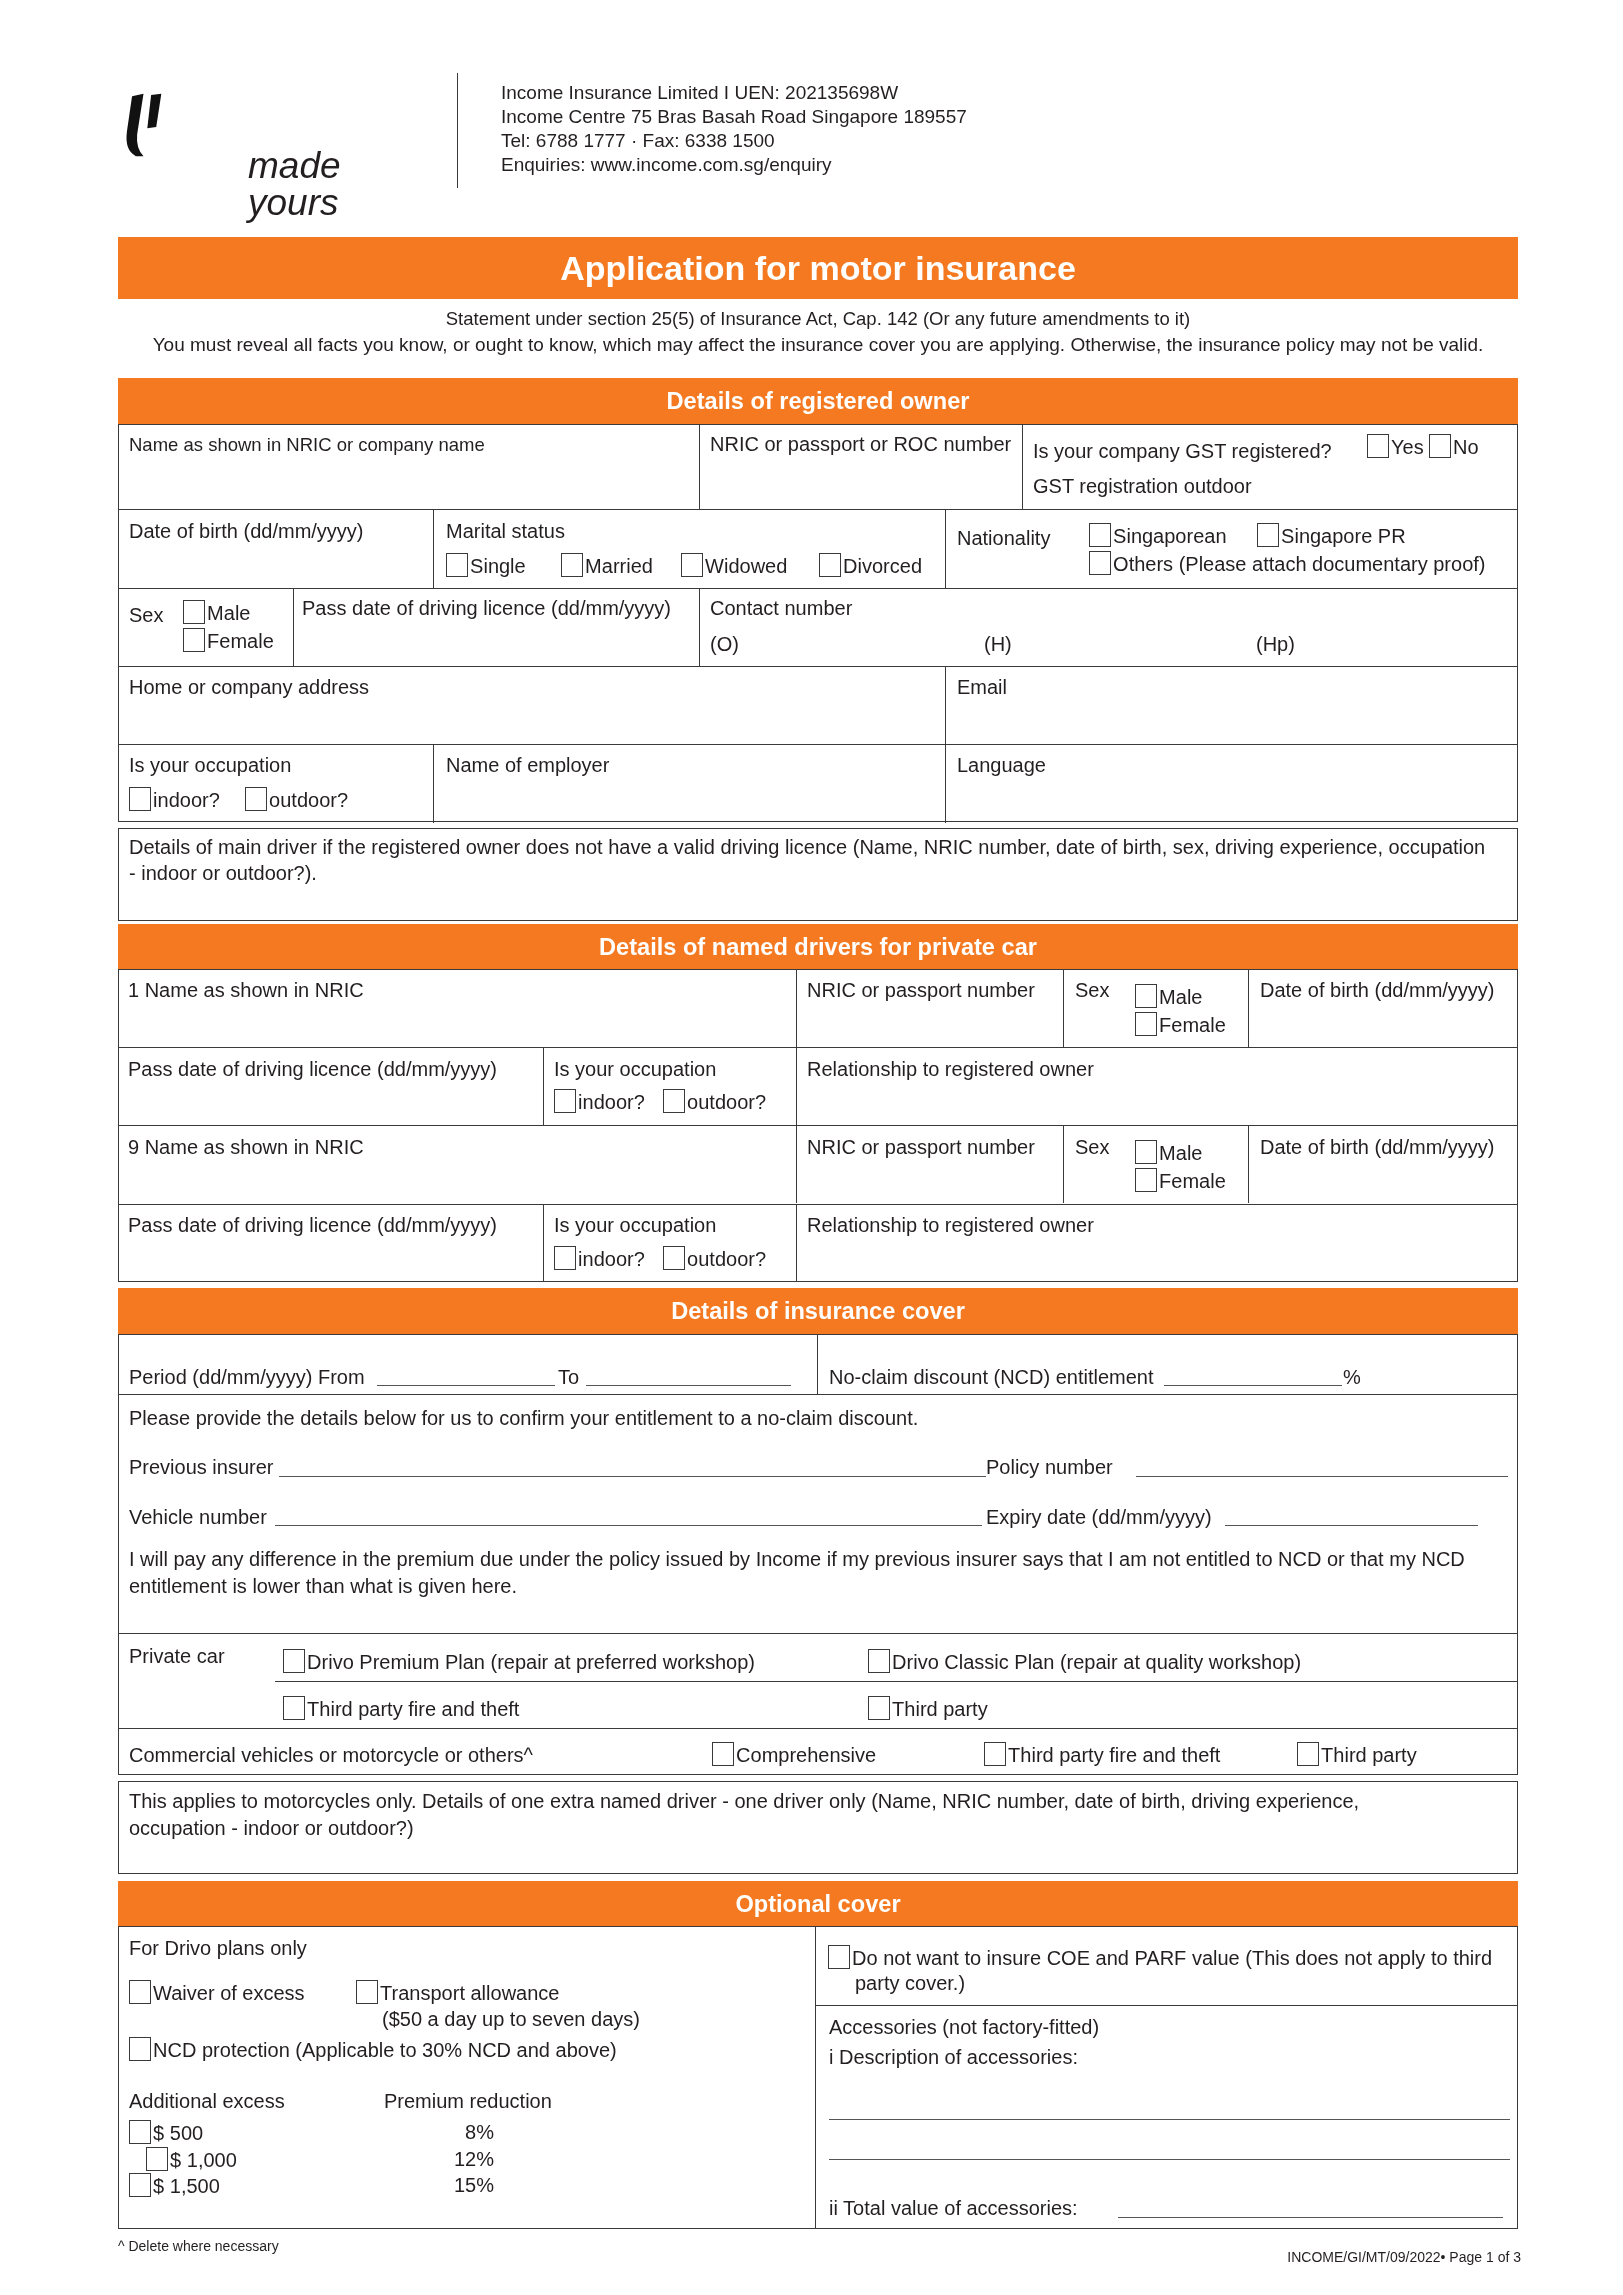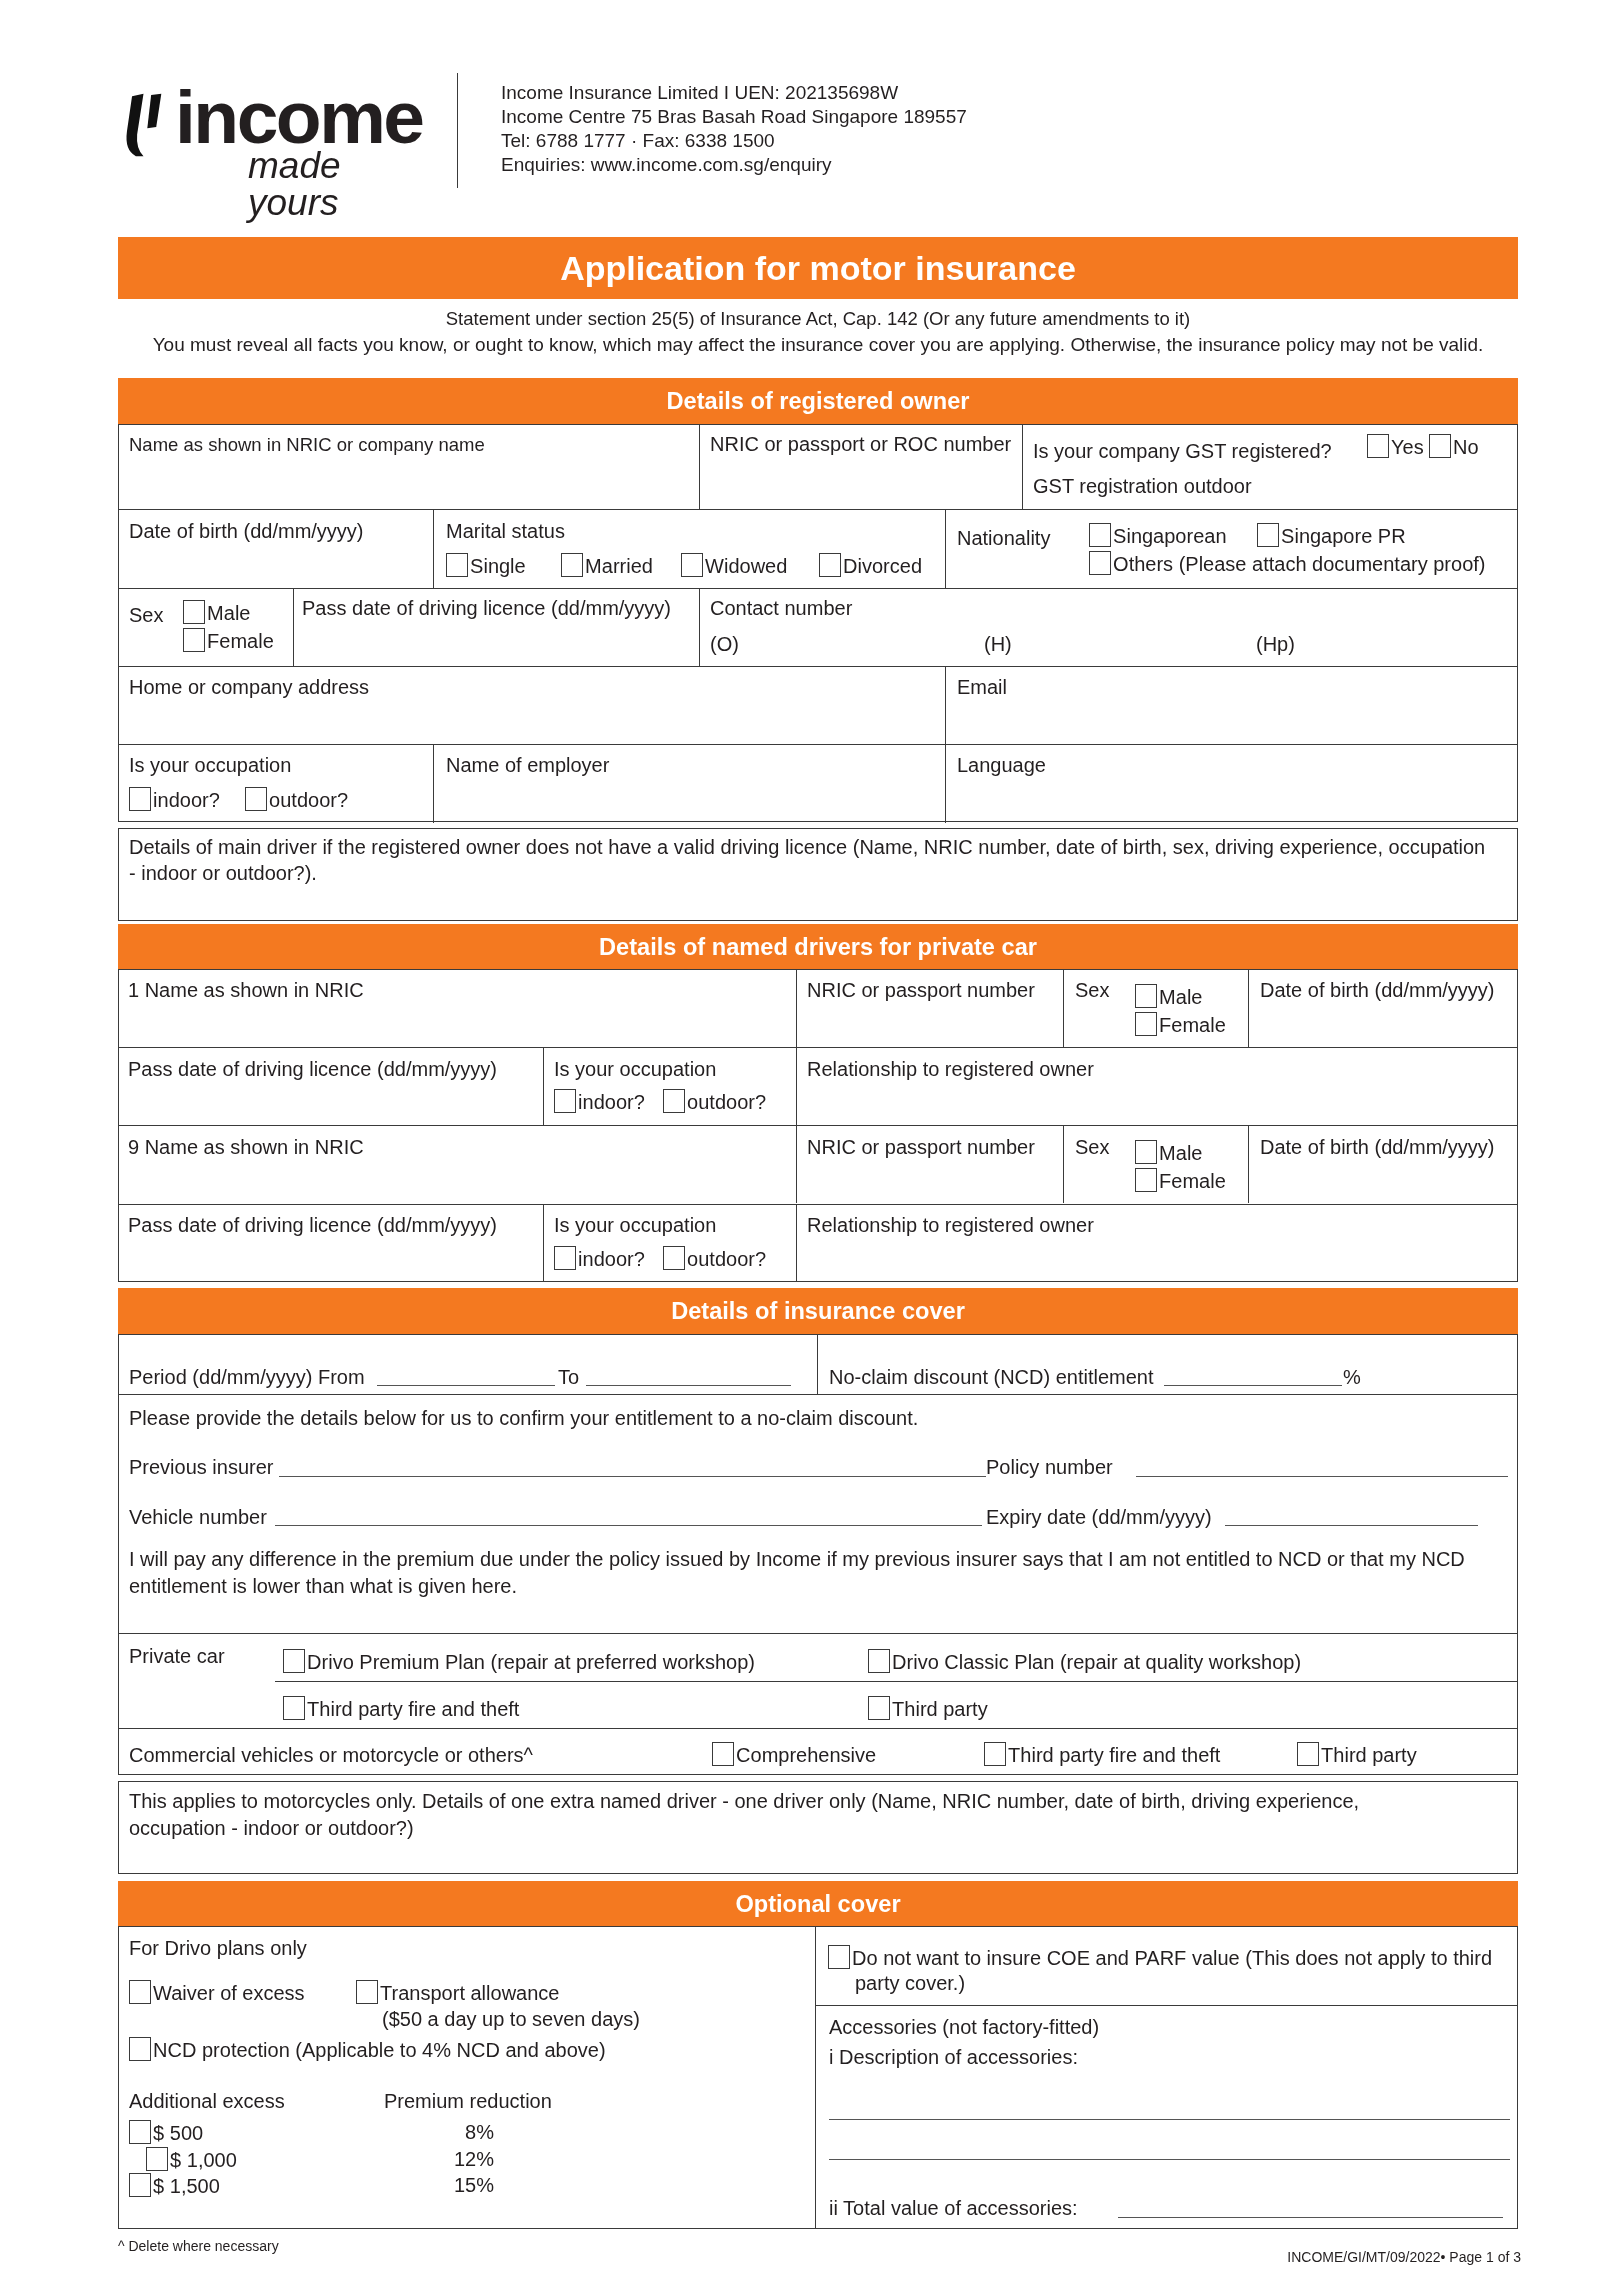--- a/index.html
+++ b/index.html
@@ -20,21 +20,20 @@
   .logo-tag{font-size:37px;font-style:italic;line-height:1;}
 </style>
 </head>
 <body>
 
 <div class="abs" style="left:118px;top:80px;width:312px;height:108px;">
   <svg class="abs" style="left:0;top:9.5px;" width="51" height="70" viewBox="0 0 80 110">
     <path d="M22 10 L40 6 L30 70 Q28 92 40 104 L28 104 Q10 95 14 65 Z" fill="#111"></path>
     <path d="M52 8 L68 6 L60 58 L46 60 Z" fill="#111"></path>
   </svg>
-  <div class="abs logo-word" style="left:57px;top:0px;">income</div>
   <div class="abs logo-tag" style="left:130px;top:67px;">made yours</div>
 </div>
 <div class="vl" style="left:457px;top:73px;height:115px;border-left-width:1.9px;"></div>
 <div class="abs" style="left:501px;top:81px;">
   <div class="t" style="font-size:19px;line-height:24px;">
     <span class="b">Income Insurance Limited</span>
     <span class="b">I</span>
     <span>UEN: 202135698W</span>
   </div>
   <div class="t" style="font-size:19px;line-height:24px;">Income Centre 75 Bras Basah Road Singapore 189557</div>
@@ -199,21 +198,21 @@
 
 <div class="bar" style="top:1881px;height:46px;line-height:46px;font-size:23.6px;">Optional cover</div>
 <div class="box" style="left:118px;top:1926px;width:1400px;height:303px;"></div>
 <div class="vl" style="left:815px;top:1926px;height:303px;"></div>
 <div class="hl" style="left:815px;top:2005px;width:703px;"></div>
 
 <div class="abs t" style="left:129px;top:1936px;">For Drivo plans only</div>
 <div class="abs t b" style="left:129px;top:1980px;"><span class="cb"></span><span>Waiver of excess</span></div>
 <div class="abs t b" style="left:356px;top:1980px;"><span class="cb"></span><span>Transport allowance</span></div>
 <div class="abs t" style="left:382px;top:2007px;">($50 a day up to seven days)</div>
-<div class="abs t" style="left:129px;top:2037px;"><span class="cb"></span><span class="b">NCD protection</span><span> (Applicable to 4% NCD and above)</span></div>
+<div class="abs t" style="left:129px;top:2037px;"><span class="cb"></span><span class="b">NCD protection</span><span> (Applicable to 30% NCD and above)</span></div>
 <div class="abs t b" style="left:129px;top:2089px;">Additional excess</div>
 <div class="abs t b" style="left:384px;top:2089px;">Premium reduction</div>
 <div class="abs t" style="left:129px;top:2120px;"><span class="cb"></span><span>$ 500</span></div>
 <div class="abs t" style="left:446px;top:2120px;width:48px;text-align:right;">8%</div>
 <div class="abs t" style="left:146px;top:2147px;"><span class="cb"></span><span>$ 1,000</span></div>
 <div class="abs t" style="left:446px;top:2147px;width:48px;text-align:right;">12%</div>
 <div class="abs t" style="left:129px;top:2173px;"><span class="cb"></span><span>$ 1,500</span></div>
 <div class="abs t" style="left:446px;top:2173px;width:48px;text-align:right;">15%</div>
 
 <div class="abs t" style="left:828px;top:1945px;"><span class="cb"></span><span class="b">Do not want to insure</span><span> COE and PARF value (This does not apply to third</span></div>

